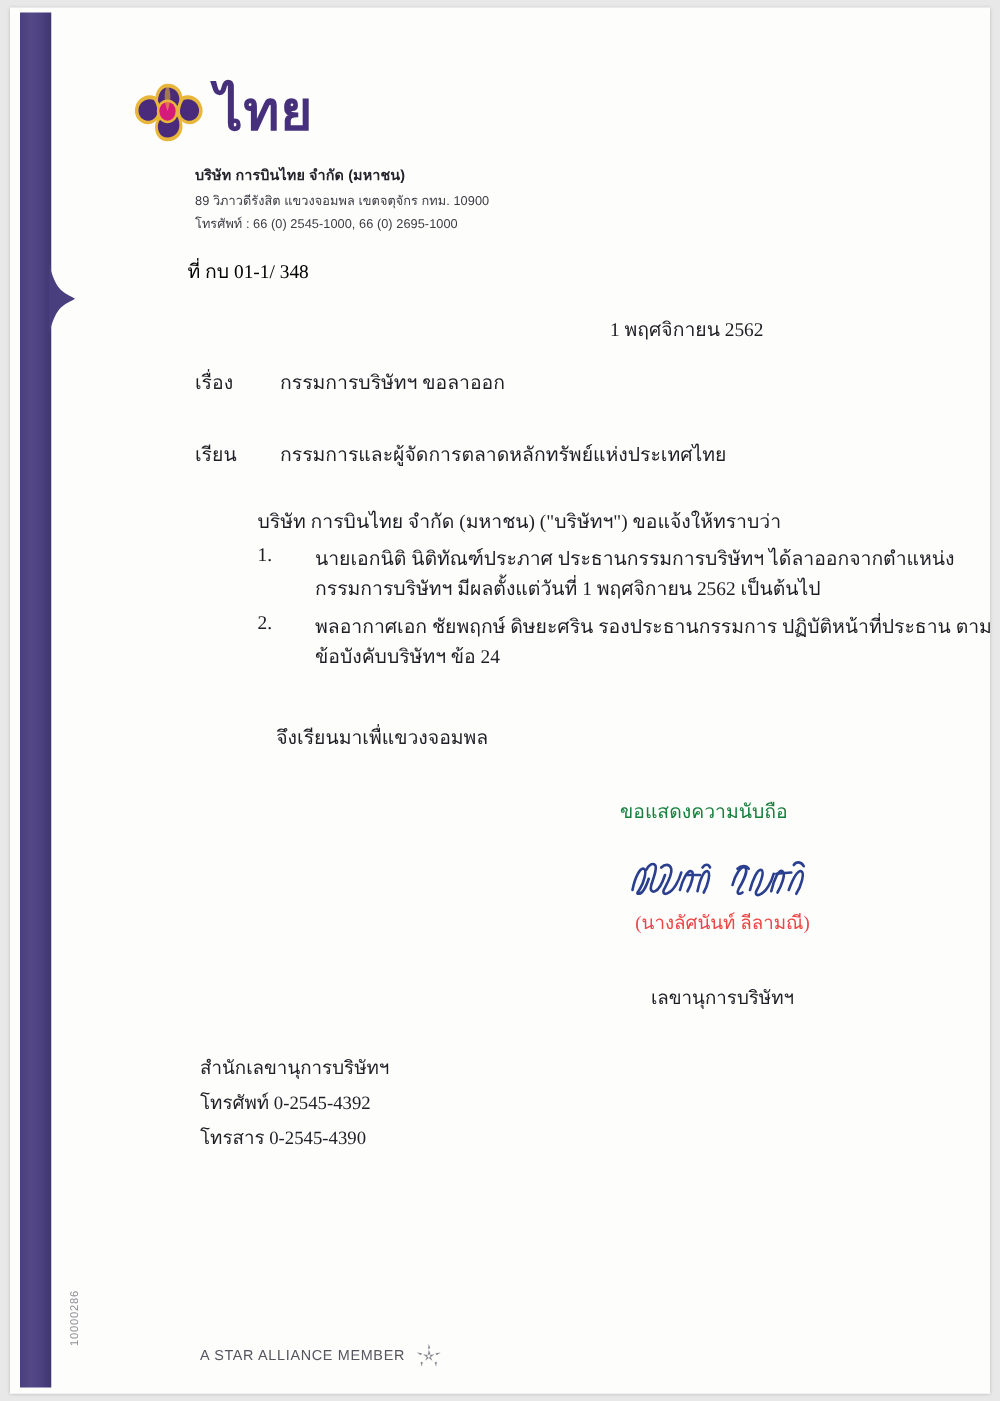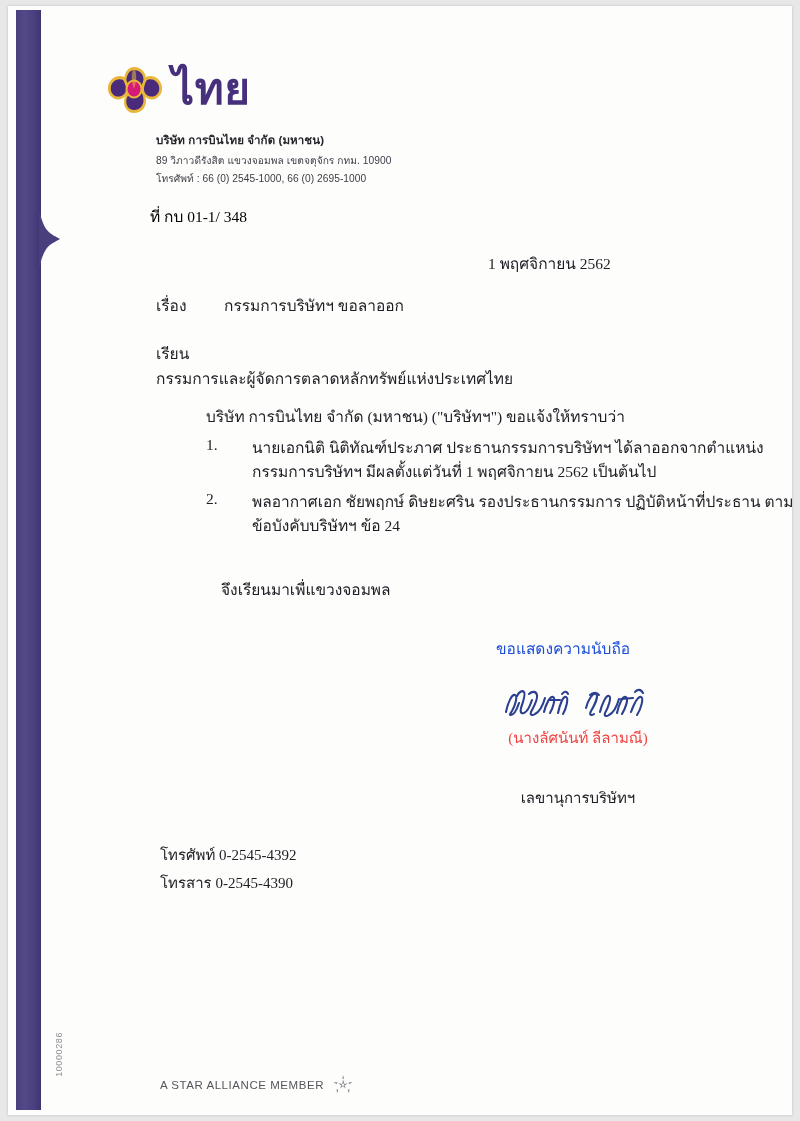--- a/index.html
+++ b/index.html
@@ -120,21 +120,21 @@
   }
   .field-row {
     position: absolute;
     display: flex;
     font-size: 15.5px;
     color: #1e1e24;
     white-space: nowrap;
   }
   .field-label { width: 68px; flex: none; }
   .row-subject { left: 148px; top: 287px; }
-  .row-attn    { left: 148px; top: 335px; flex-direction: column; }
+  .row-attn    { left: 148px; top: 345px; }
   .intro {
     position: absolute;
     left: 198px;
     top: 398px;
     font-size: 15.5px;
     color: #1e1e24;
     white-space: nowrap;
   }
   .items {
     position: absolute;
@@ -164,21 +164,21 @@
     left: 213px;
     top: 571px;
     font-size: 15.5px;
     color: #1e1e24;
   }
   .regards {
     position: absolute;
     left: 488px;
     top: 630px;
     font-size: 15.5px;
-    color: #1d4ed8;
+    color: #15803d;
   }
   
   .signature {
     position: absolute;
     left: 492px;
     top: 676px;
     width: 150px;
     height: 42px;
   }
   .signature svg { display: block; }
@@ -327,20 +327,21 @@
         <path d="M121,17 L133,16"></path>
         <path d="M131,30 C134,22 138,14 141,15 C144,16 141,27 137,33"></path>
         <path d="M135,10 C137,7 141,7 143,11"></path>
       </g>
     </svg>
   </div>
   <div class="sig-name">(นางลัศนันท์ ลีลามณี)</div>
   <div class="sig-title">เลขานุการบริษัทฯ</div>
 
   <div class="contact">
+    <div>สำนักเลขานุการบริษัทฯ</div>
     <div>โทรศัพท์ 0-2545-4392</div>
     <div>โทรสาร  0-2545-4390</div>
   </div>
 
   <div class="star-alliance">
     <span class="sa-text">A STAR ALLIANCE MEMBER</span>
     <span class="sa-star">
       <svg width="22" height="22" viewBox="0 0 22 22">
         <g fill="#8a8a92">
           <path d="M11,1 L12.2,4.6 L10.4,5.1 Z"></path>

